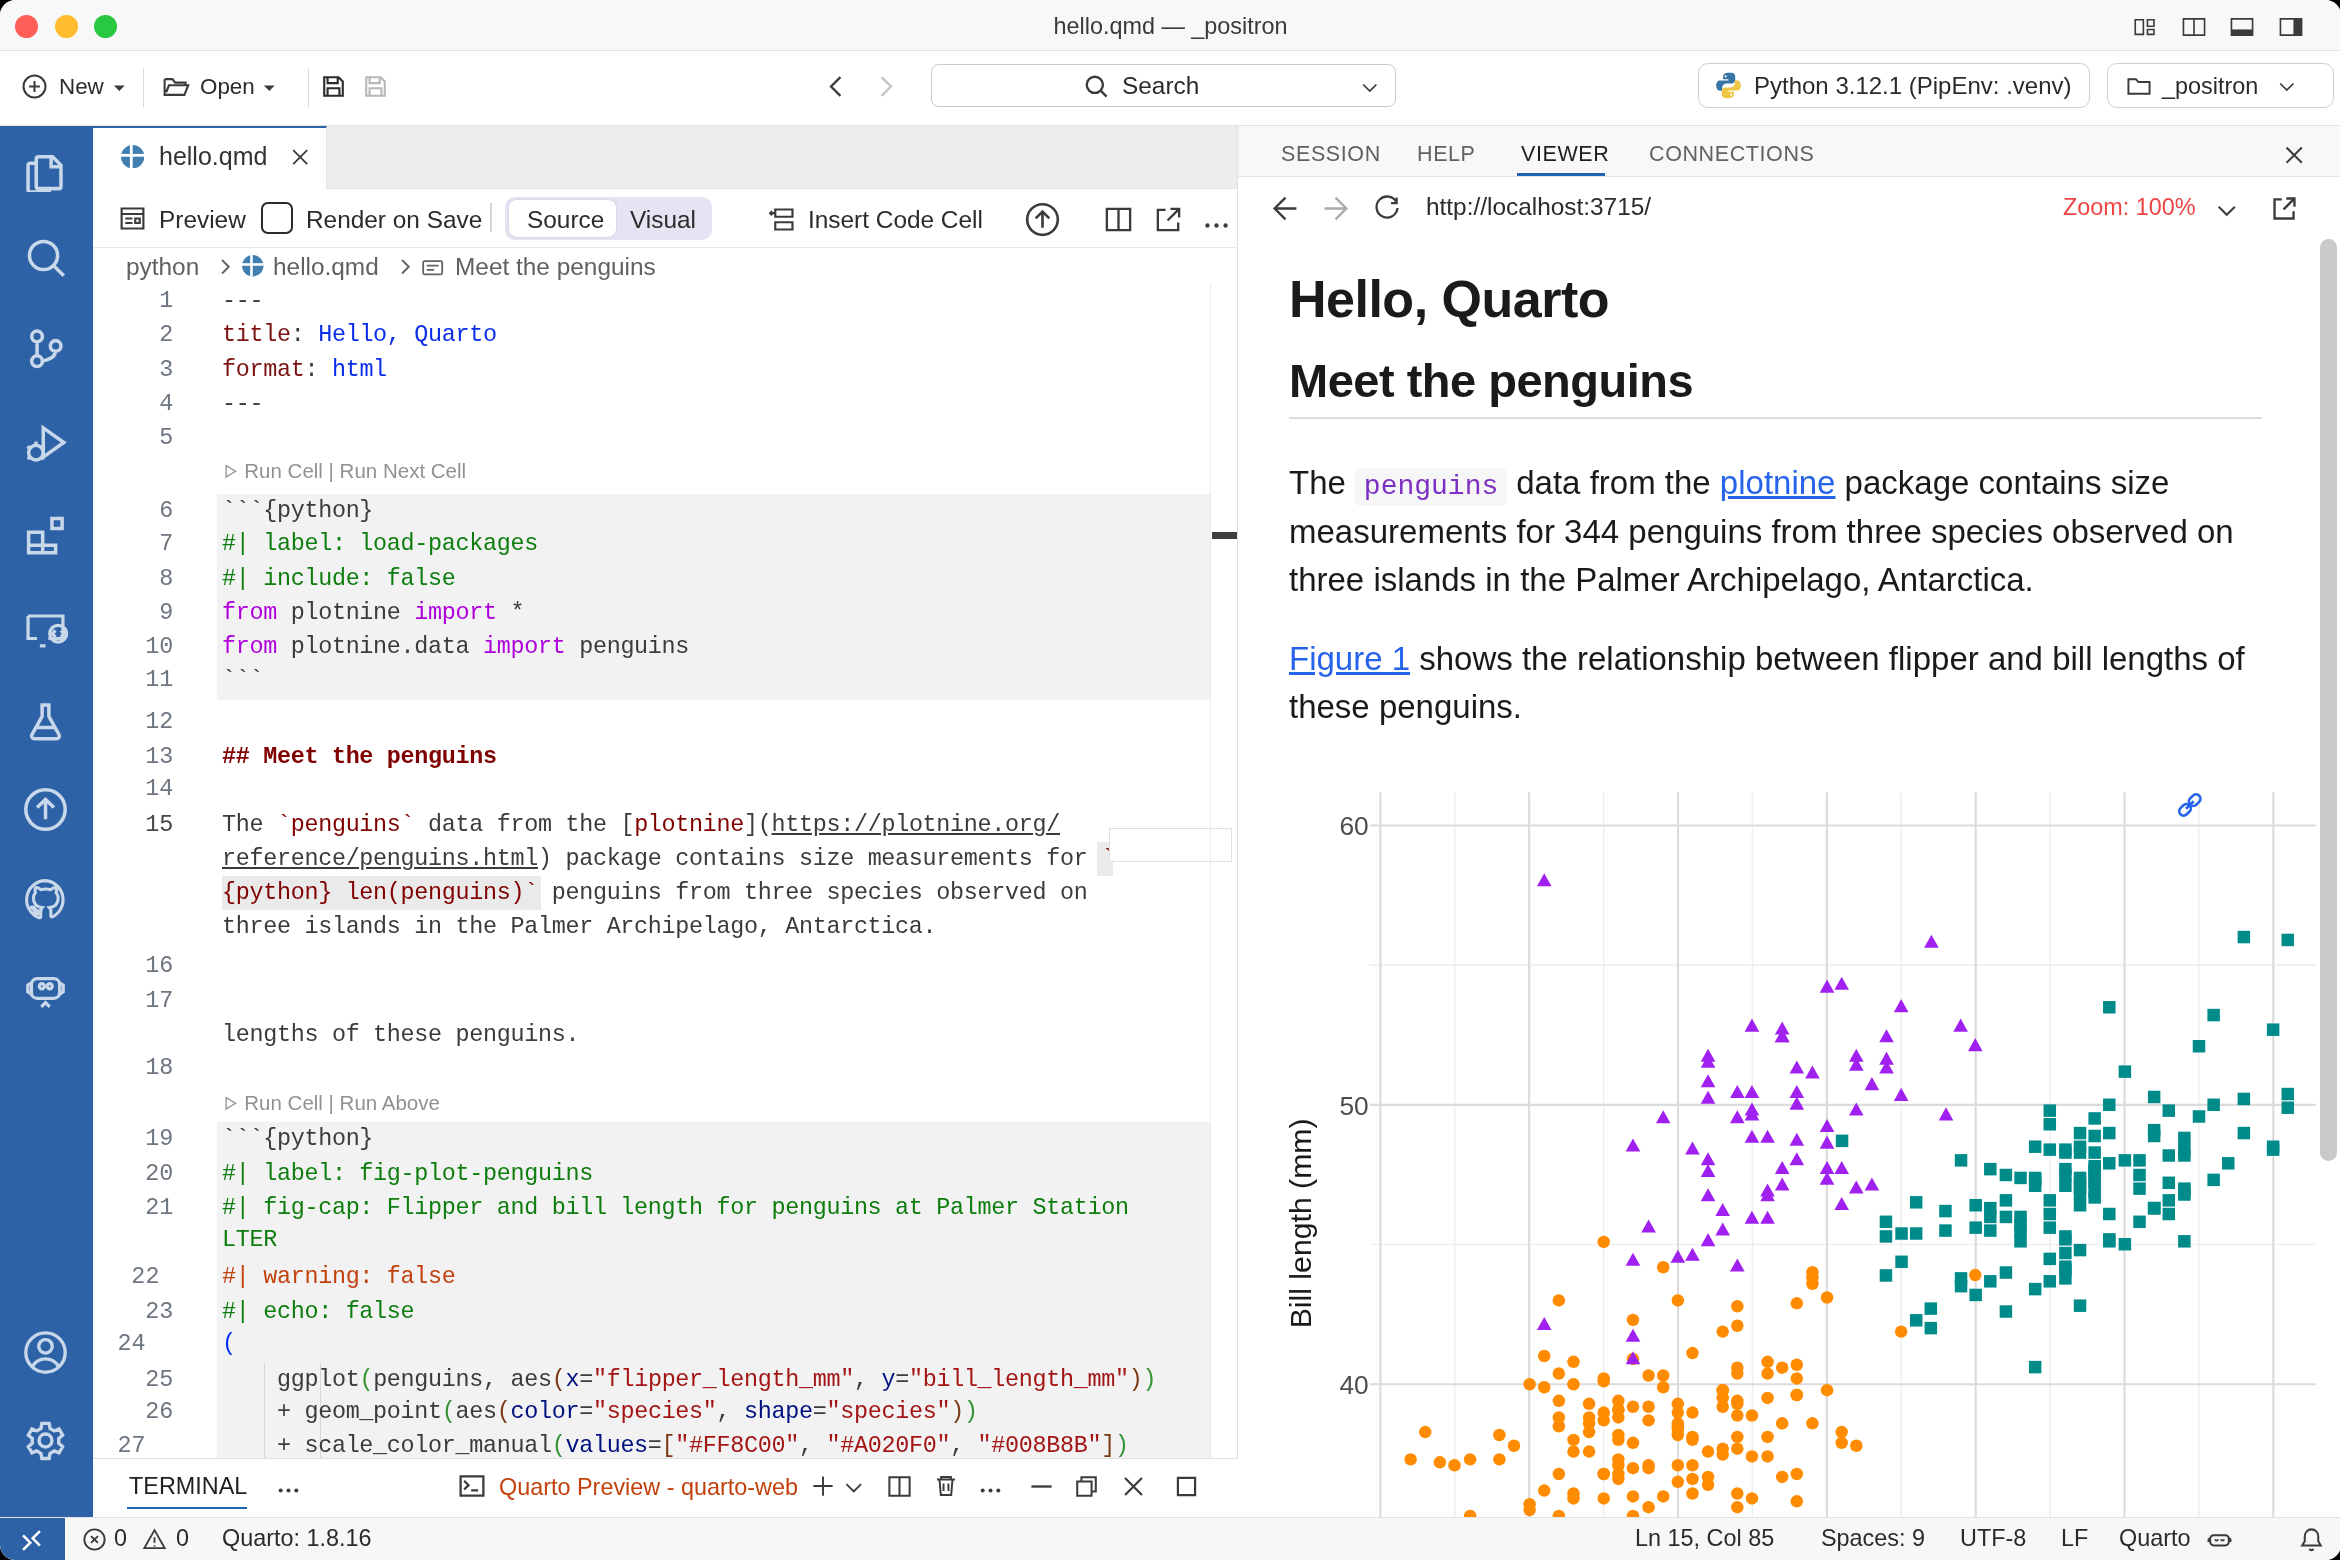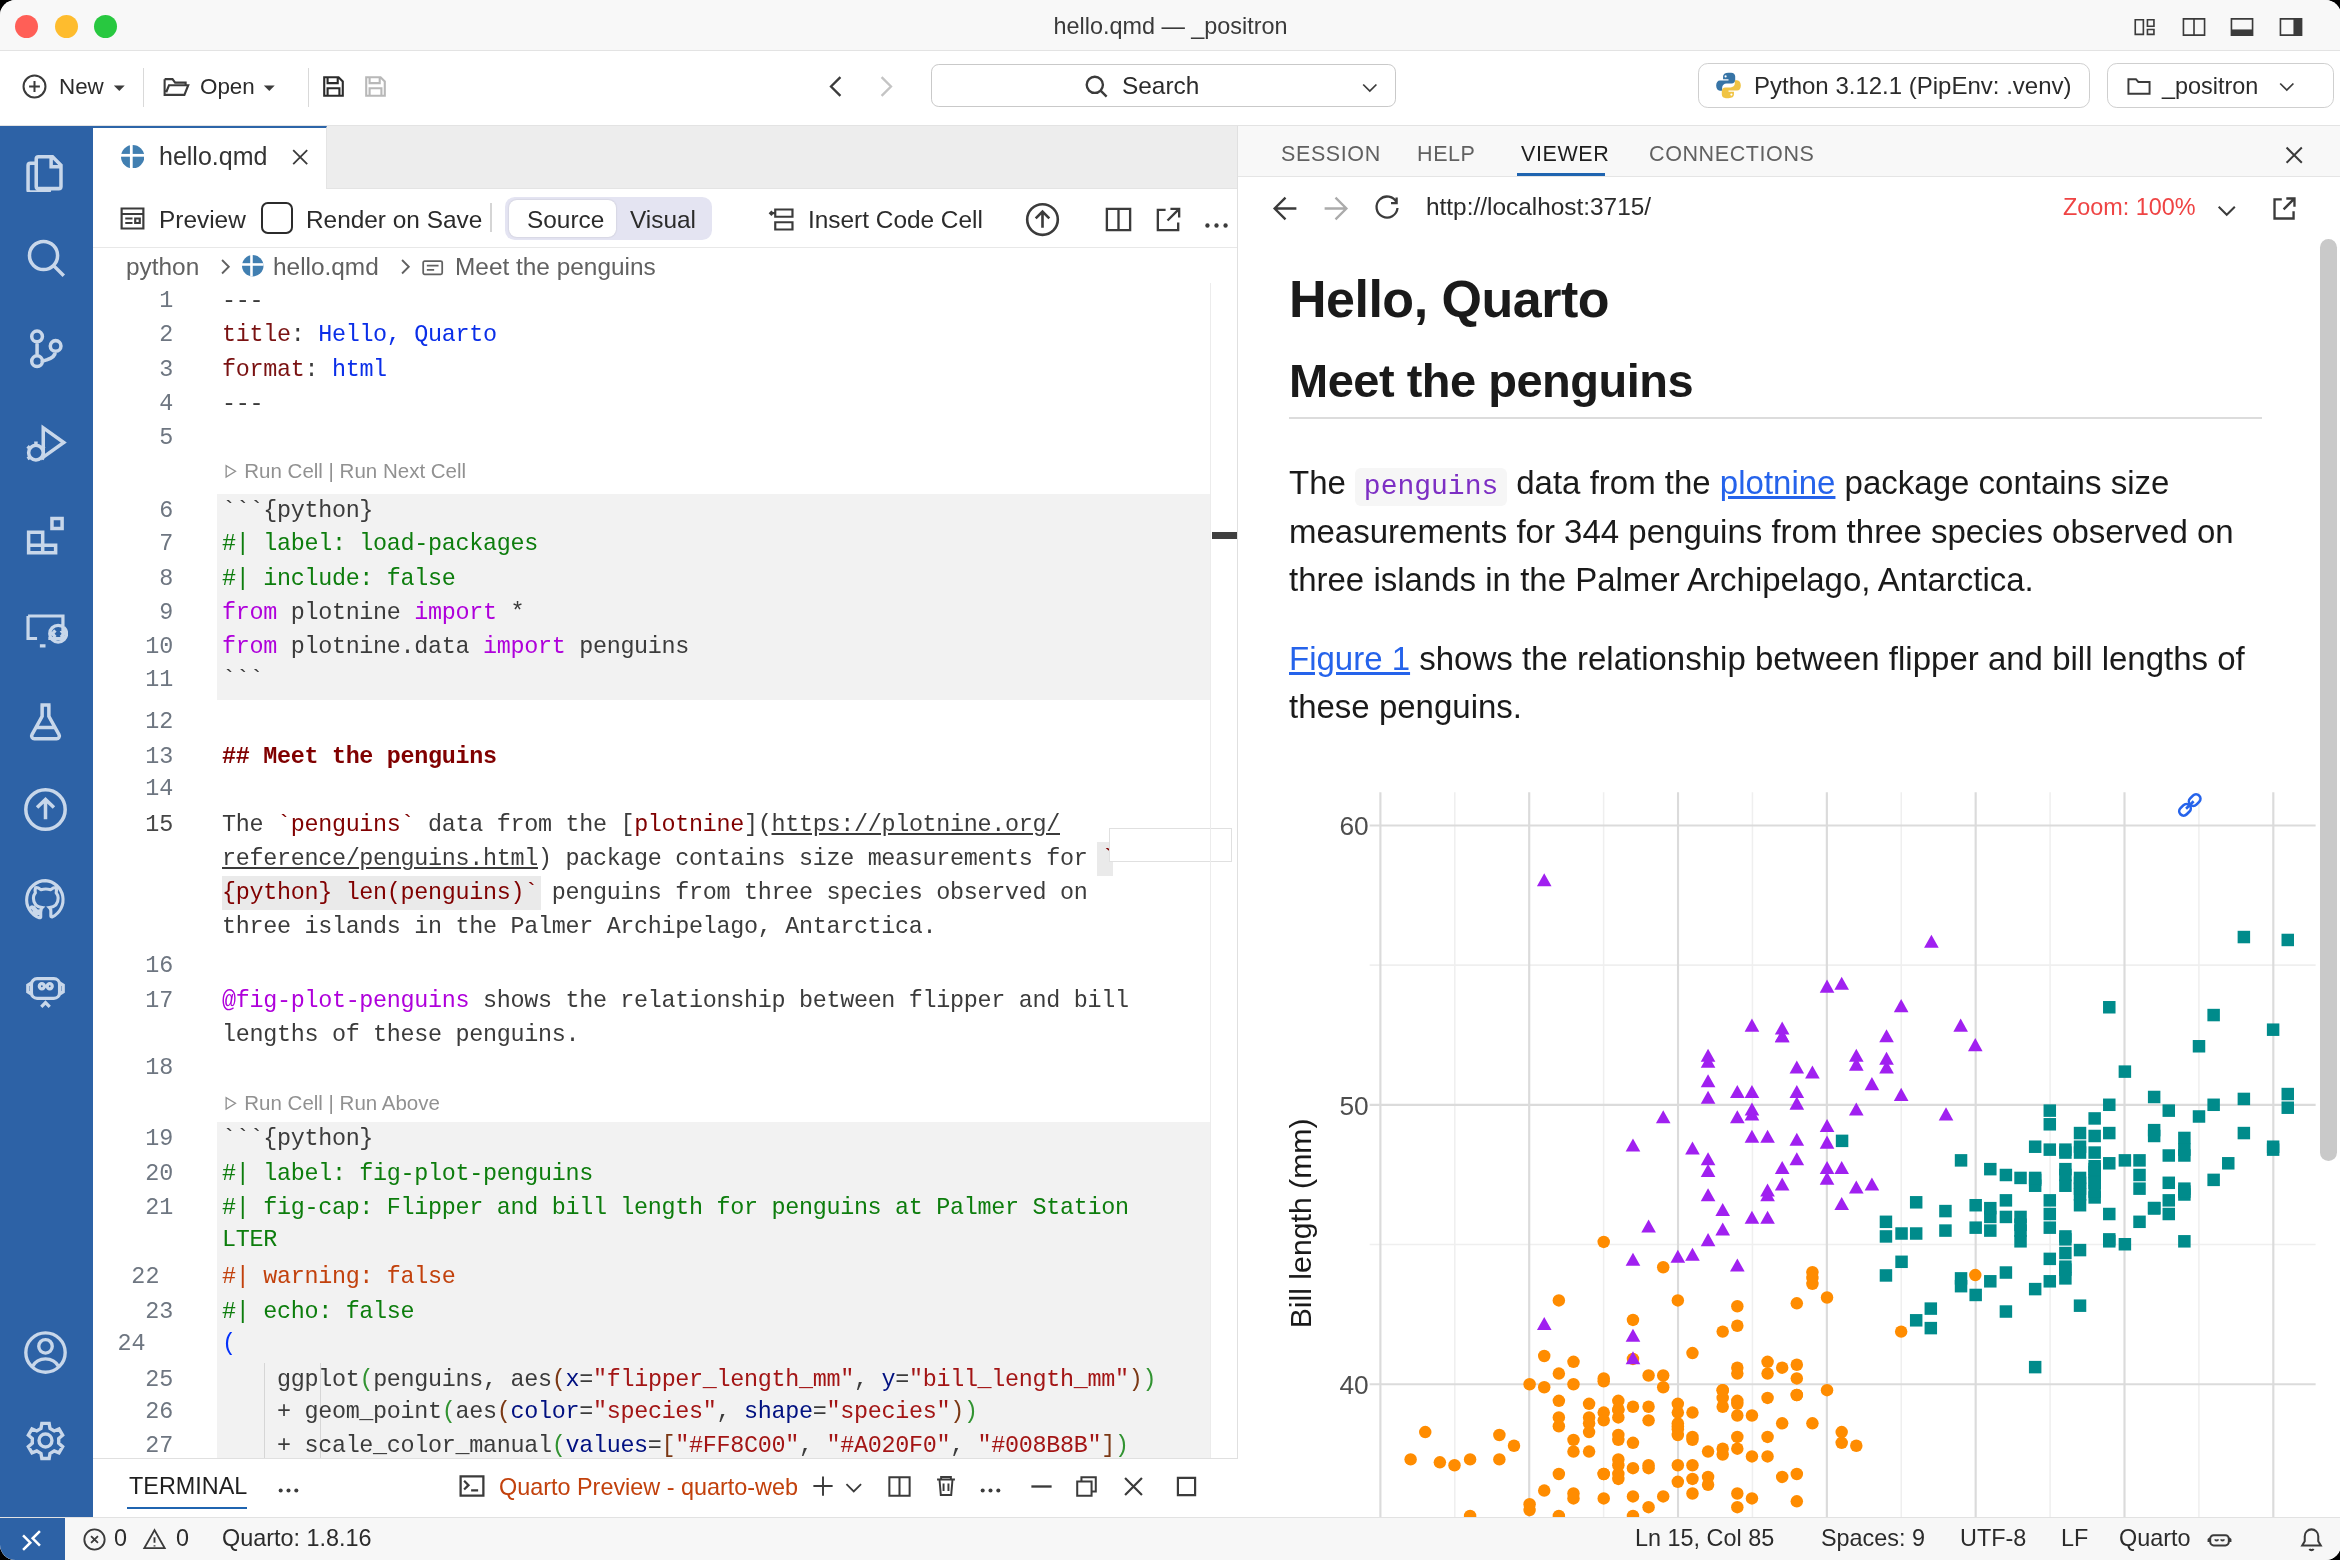--- a/index.html
+++ b/index.html
@@ -208,41 +208,40 @@
       <div style="position:absolute;left:24.4px;top:457px;width:56px;height:34px;line-height:34px;text-align:right;font-family:'Liberation Mono',monospace;font-size:23.4px;color:#6E7681">13</div>
       <div style="position:absolute;left:129px;top:457px;height:34px;line-height:34px;font-family:'Liberation Mono',monospace;font-size:23.4px;letter-spacing:-0.3px;white-space:pre"><b><span style="color:#800000">## Meet the penguins</span></b></div>
       <div style="position:absolute;left:24.4px;top:489px;width:56px;height:34px;line-height:34px;text-align:right;font-family:'Liberation Mono',monospace;font-size:23.4px;color:#6E7681">14</div>
       <div style="position:absolute;left:24.4px;top:525px;width:56px;height:34px;line-height:34px;text-align:right;font-family:'Liberation Mono',monospace;font-size:23.4px;color:#474747">15</div>
       <div style="position:absolute;left:129px;top:525px;height:34px;line-height:34px;font-family:'Liberation Mono',monospace;font-size:23.4px;letter-spacing:-0.3px;white-space:pre"><span style="color:#3B3B3B">The </span><span style="color:#800000">`penguins`</span><span style="color:#3B3B3B"> data from the [</span><span style="color:#800000">plotnine</span><span style="color:#3B3B3B">](</span><span style="color:#3B3B3B;text-decoration:underline">https://plotnine.org/</span></div>
       <div style="position:absolute;left:129px;top:559px;height:34px;line-height:34px;font-family:'Liberation Mono',monospace;font-size:23.4px;letter-spacing:-0.3px;white-space:pre"><span style="color:#3B3B3B;text-decoration:underline">reference/penguins.html</span><span style="color:#3B3B3B">) package contains size measurements for </span><span style="color:#800000">`</span></div>
       <div style="position:absolute;left:129px;top:593px;height:34px;line-height:34px;font-family:'Liberation Mono',monospace;font-size:23.4px;letter-spacing:-0.3px;white-space:pre"><span style="color:#800000">{python} len(penguins)`</span><span style="color:#3B3B3B"> penguins from three species observed on</span></div>
       <div style="position:absolute;left:129px;top:627px;height:34px;line-height:34px;font-family:'Liberation Mono',monospace;font-size:23.4px;letter-spacing:-0.3px;white-space:pre"><span style="color:#3B3B3B">three islands in the Palmer Archipelago, Antarctica.</span></div>
       <div style="position:absolute;left:24.4px;top:666px;width:56px;height:34px;line-height:34px;text-align:right;font-family:'Liberation Mono',monospace;font-size:23.4px;color:#6E7681">16</div>
       <div style="position:absolute;left:24.4px;top:701px;width:56px;height:34px;line-height:34px;text-align:right;font-family:'Liberation Mono',monospace;font-size:23.4px;color:#6E7681">17</div>
-      <div style="position:absolute;left:129px;top:701px;height:34px;line-height:34px;font-family:'Liberation Mono',monospace;font-size:23.4px;letter-spacing:-0.3px;white-space:pre"><span style="color:#AF00DB">@fig-plot-penguins</span><span style="color:#3B3B3B"> shows the relationship between flipper and bill</span></div>
       <div style="position:absolute;left:129px;top:735px;height:34px;line-height:34px;font-family:'Liberation Mono',monospace;font-size:23.4px;letter-spacing:-0.3px;white-space:pre"><span style="color:#3B3B3B">lengths of these penguins.</span></div>
       <div style="position:absolute;left:24.4px;top:768px;width:56px;height:34px;line-height:34px;text-align:right;font-family:'Liberation Mono',monospace;font-size:23.4px;color:#6E7681">18</div>
       <div style="position:absolute;left:24.4px;top:839px;width:56px;height:34px;line-height:34px;text-align:right;font-family:'Liberation Mono',monospace;font-size:23.4px;color:#6E7681">19</div>
       <div style="position:absolute;left:129px;top:839px;height:34px;line-height:34px;font-family:'Liberation Mono',monospace;font-size:23.4px;letter-spacing:-0.3px;white-space:pre"><span style="color:#3B3B3B">```{python}</span></div>
       <div style="position:absolute;left:24.4px;top:874px;width:56px;height:34px;line-height:34px;text-align:right;font-family:'Liberation Mono',monospace;font-size:23.4px;color:#6E7681">20</div>
       <div style="position:absolute;left:129px;top:874px;height:34px;line-height:34px;font-family:'Liberation Mono',monospace;font-size:23.4px;letter-spacing:-0.3px;white-space:pre"><span style="color:#0D7D0D">#| label: fig-plot-penguins</span></div>
       <div style="position:absolute;left:24.4px;top:908px;width:56px;height:34px;line-height:34px;text-align:right;font-family:'Liberation Mono',monospace;font-size:23.4px;color:#6E7681">21</div>
       <div style="position:absolute;left:129px;top:908px;height:34px;line-height:34px;font-family:'Liberation Mono',monospace;font-size:23.4px;letter-spacing:-0.3px;white-space:pre"><span style="color:#0D7D0D">#| fig-cap: Flipper and bill length for penguins at Palmer Station</span></div>
       <div style="position:absolute;left:129px;top:940px;height:34px;line-height:34px;font-family:Liberation Mono, monospace;font-size:23.4px;letter-spacing:-0.3px;white-space:pre"><span style="color:#0D7D0D">LTER</span></div>
       <div style="position:absolute;left:24.4px;top:977px;width:56px;height:34px;line-height:34px;text-align:center;font-family:'Liberation Mono',monospace;font-size:23.4px;color:#6E7681">22</div>
       <div style="position:absolute;left:129px;top:977px;height:34px;line-height:34px;font-family:'Liberation Mono',monospace;font-size:23.4px;letter-spacing:-0.3px;white-space:pre"><span style="color:#c2410c">#| warning: false</span></div>
       <div style="position:absolute;left:24.4px;top:1012px;width:56px;height:34px;line-height:34px;text-align:right;font-family:'Liberation Mono',monospace;font-size:23.4px;color:#6E7681">23</div>
       <div style="position:absolute;left:129px;top:1012px;height:34px;line-height:34px;font-family:'Liberation Mono',monospace;font-size:23.4px;letter-spacing:-0.3px;white-space:pre"><span style="color:#0D7D0D">#| echo: false</span></div>
       <div style="position:absolute;left:24.4px;top:1044px;width:56px;height:34px;line-height:34px;font-family:'Liberation Mono',monospace;font-size:23.4px;color:#6E7681">24</div>
       <div style="position:absolute;left:129px;top:1044px;height:34px;line-height:34px;font-family:'Liberation Mono',monospace;font-size:23.4px;letter-spacing:-0.3px;white-space:pre"><span style="color:#0431FA">(</span></div>
       <div style="position:absolute;left:24.4px;top:1080px;width:56px;height:34px;line-height:34px;text-align:right;font-family:'Liberation Mono',monospace;font-size:23.4px;color:#6E7681">25</div>
       <div style="position:absolute;left:129px;top:1080px;height:34px;line-height:34px;font-family:'Liberation Mono',monospace;font-size:23.4px;letter-spacing:-0.3px;white-space:pre"><span style="color:#3B3B3B">    ggplot</span><span style="color:#319331">(</span><span style="color:#3B3B3B">penguins, aes</span><span style="color:#7B3814">(</span><span style="color:#001080">x</span><span style="color:#3B3B3B">=</span><span style="color:#A31515">"flipper_length_mm"</span><span style="color:#3B3B3B">, </span><span style="color:#001080">y</span><span style="color:#3B3B3B">=</span><span style="color:#A31515">"bill_length_mm"</span><span style="color:#7B3814">)</span><span style="color:#319331">)</span></div>
       <div style="position:absolute;left:24.4px;top:1112px;width:56px;height:34px;line-height:34px;text-align:right;font-family:'Liberation Mono',monospace;font-size:23.4px;color:#6E7681">26</div>
       <div style="position:absolute;left:129px;top:1112px;height:34px;line-height:34px;font-family:'Liberation Mono',monospace;font-size:23.4px;letter-spacing:-0.3px;white-space:pre"><span style="color:#3B3B3B">    + geom_point</span><span style="color:#319331">(</span><span style="color:#3B3B3B">aes</span><span style="color:#7B3814">(</span><span style="color:#001080">color</span><span style="color:#3B3B3B">=</span><span style="color:#A31515">"species"</span><span style="color:#3B3B3B">, </span><span style="color:#001080">shape</span><span style="color:#3B3B3B">=</span><span style="color:#A31515">"species"</span><span style="color:#7B3814">)</span><span style="color:#319331">)</span></div>
-      <div style="position:absolute;left:24.4px;top:1146px;width:56px;height:34px;line-height:34px;text-align:right;font-family:'Liberation Mono',monospace;font-size:23.4px;color:#6E7681">27</div>
+      <div style="position:absolute;left:24.4px;top:1146px;width:56px;height:34px;line-height:34px;font-family:'Liberation Mono',monospace;font-size:23.4px;color:#6E7681">27</div>
       <div style="position:absolute;left:129px;top:1146px;height:34px;line-height:34px;font-family:'Liberation Mono',monospace;font-size:23.4px;letter-spacing:-0.3px;white-space:pre"><span style="color:#3B3B3B">    + scale_color_manual</span><span style="color:#319331">(</span><span style="color:#001080">values</span><span style="color:#3B3B3B">=</span><span style="color:#7B3814">[</span><span style="color:#A31515">"#FF8C00"</span><span style="color:#3B3B3B">, </span><span style="color:#A31515">"#A020F0"</span><span style="color:#3B3B3B">, </span><span style="color:#A31515">"#008B8B"</span><span style="color:#7B3814">]</span><span style="color:#319331">)</span></div>
       <div style="position:absolute;left:1016px;top:545px;width:123px;height:34px;background:#fff;border:1px solid #E0E0E0"></div>
       <div style="position:absolute;left:1119px;top:249px;width:25px;height:6.8px;background:#3F3F3F"></div>
       <div style="position:absolute;left:1117px;top:0;width:1px;height:1175px;background:#ECECEC"></div>
     </div>
 <div style="position:absolute;left:1237px;top:126px;width:2px;height:1392px;background:#E0E0E0"></div>
 <div style="position:absolute;left:1238px;top:126px;width:1103px;height:1392px;background:#fff"></div>
     <div style="position:absolute;left:1238px;top:126px;width:1103px;height:51px;background:#F8F8F8;border-bottom:1px solid #E5E5E5"></div>
     <div style="position:absolute;left:1281px;top:142px;font-size:21.5px;letter-spacing:0.6px;color:#616161">SESSION</div>
     <div style="position:absolute;left:1417px;top:142px;font-size:21.5px;letter-spacing:0.6px;color:#616161">HELP</div>

